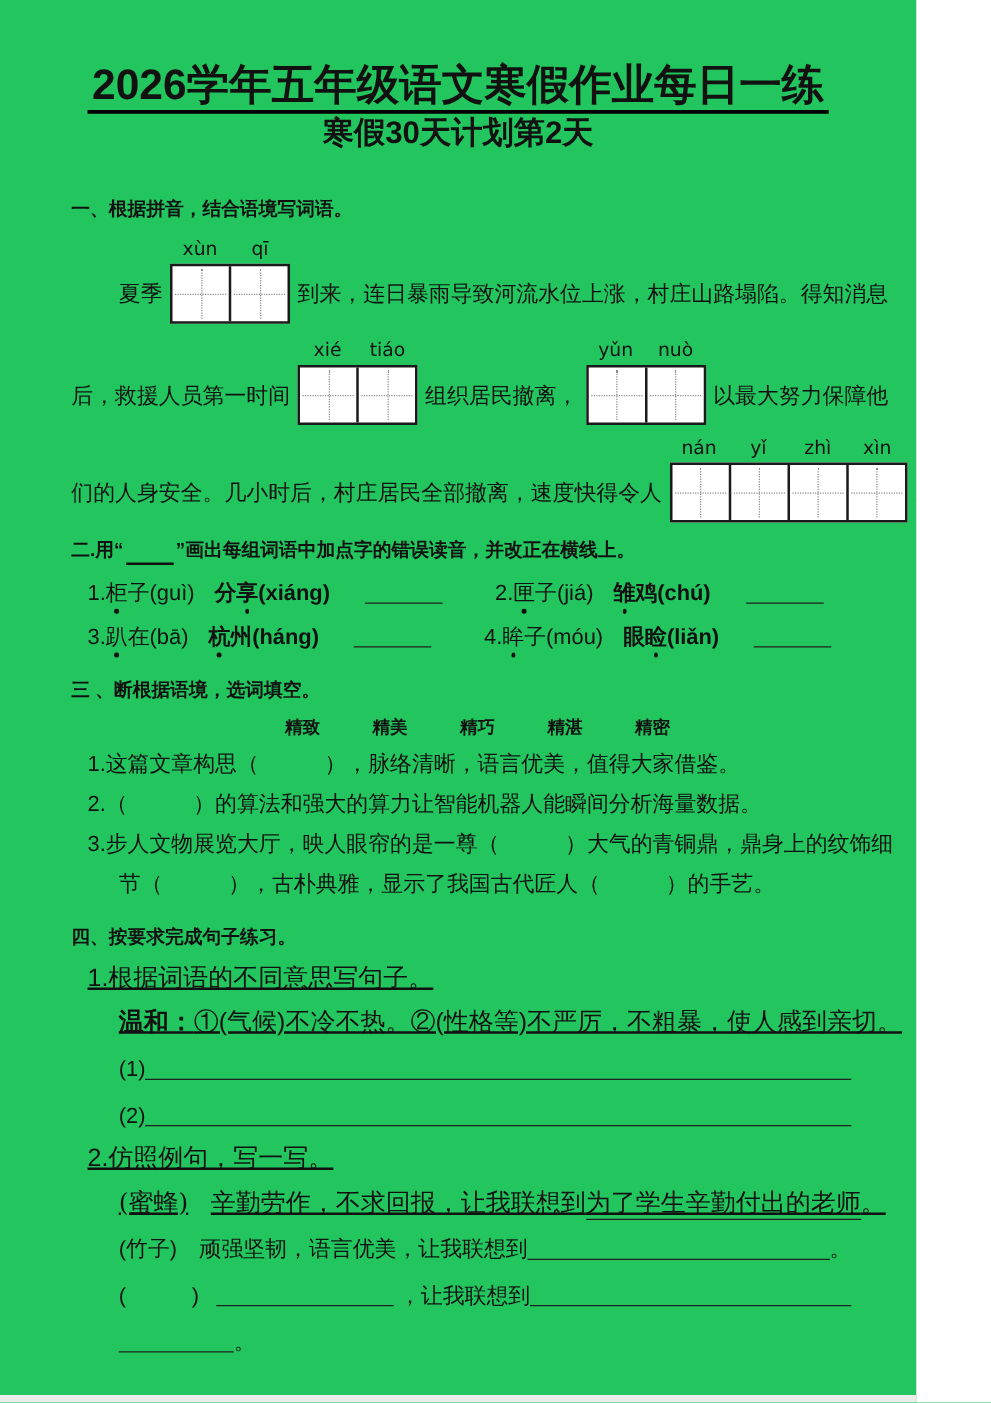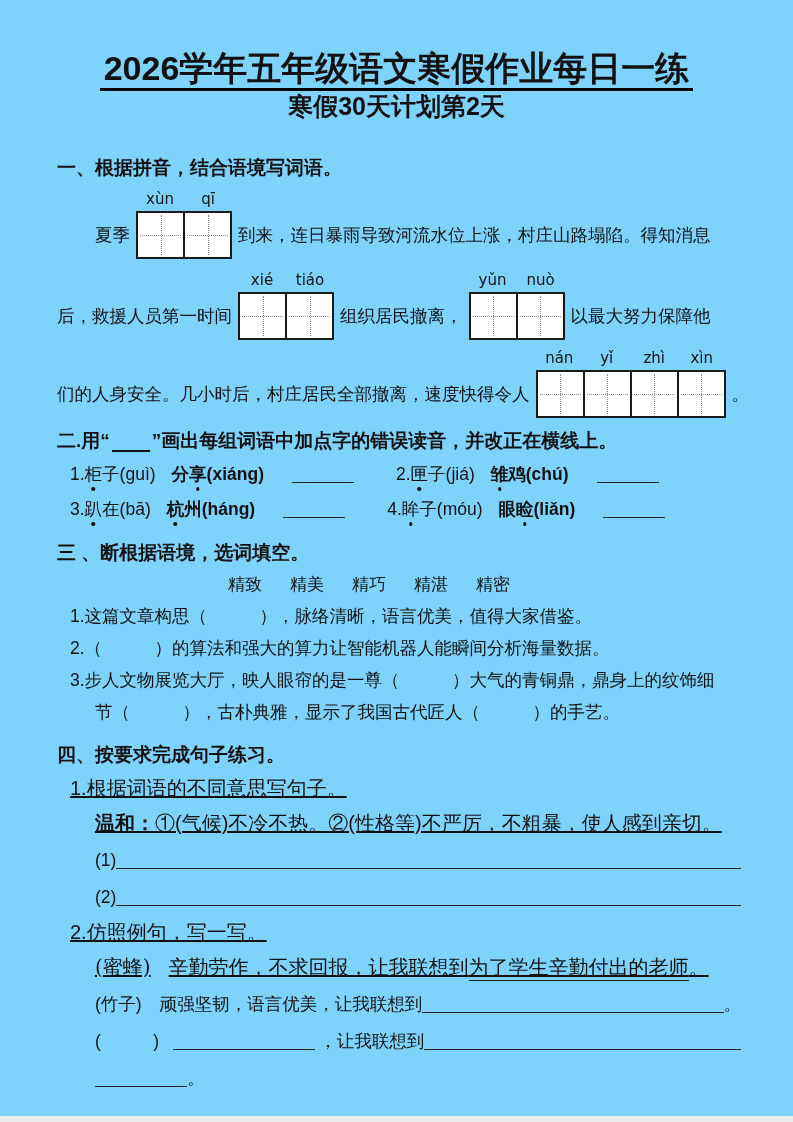--- a/index.html
+++ b/index.html
@@ -1,38 +1,38 @@
 <!DOCTYPE html>
 <html><head>
 <meta charset="utf-8">
 <style>
   html,body{margin:0;padding:0;}
   body{background:#fff;}
   .page{
     position:relative;
-    width:793px;height:1122px;
-    background:#7dd3fc;
+    width:733px;height:1122px;
+    background:#22c55e;
     overflow:hidden;
     font-family:"Liberation Sans", sans-serif;
     color:#111;
   }
   
   .header{ text-align:center; padding-top:50px; }
   .title{
     display:inline-block;
     font-size:34px; font-weight:bold; letter-spacing:0px;
     border-bottom:3px solid #000; padding:0 4px 1px 4px;
     line-height:1.1;
   }
   .subtitle{ font-size:25px; font-weight:bold; margin-top:2px; line-height:1.1; }
 
   
   .sec-heading{
     margin-left:57px; margin-right:45px;
-    font-size:19px; font-weight:bold; line-height:22px;
+    font-size:15px; font-weight:bold; line-height:22px;
   }
   .s1-head{ margin-top:36px; }
 
   
   .tian-group{ position:relative; display:inline-flex; margin:0 6px; }
   .pinyin-row{
     position:absolute; top:-21px; left:0; width:100%;
     display:flex; font-size:15px; font-weight:normal; color:#111;
     font-family:"DejaVu Sans", sans-serif;
   }
@@ -78,22 +78,22 @@
   .short-line{
     display:inline-block; width:62px; border-bottom:1.5px solid #222;
     height:1px; margin:0 0 4px 28px;
   }
   .s2-item2{ margin-left:42px; }
 
   
   .s3-head{ margin-top:20px; }
   .word-bank{
     margin-left:228px; margin-top:9px;
-    display:flex; gap:28px;
-    font-family:"DejaVu Serif", serif; font-size:17px; font-weight:normal;
+    display:flex; gap:42px;
+    font-family:"DejaVu Serif", serif; font-size:14px; font-weight:bold;
   }
   .s3-item{
     margin-left:70px; margin-top:8px; font-size:17.5px; line-height:24px;
     white-space:nowrap;
   }
   .s3-item-cont{ margin-left:95px; }
 
   
   .s4-head{ margin-top:20px; }
   .s4-line{

